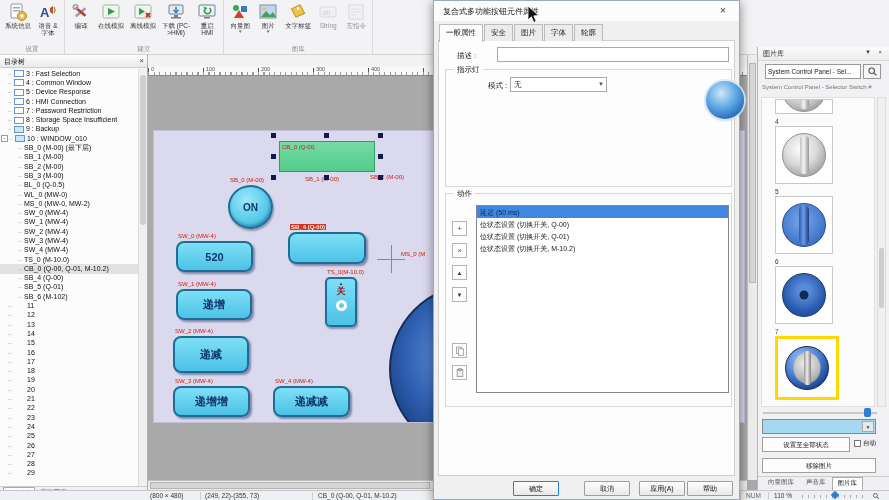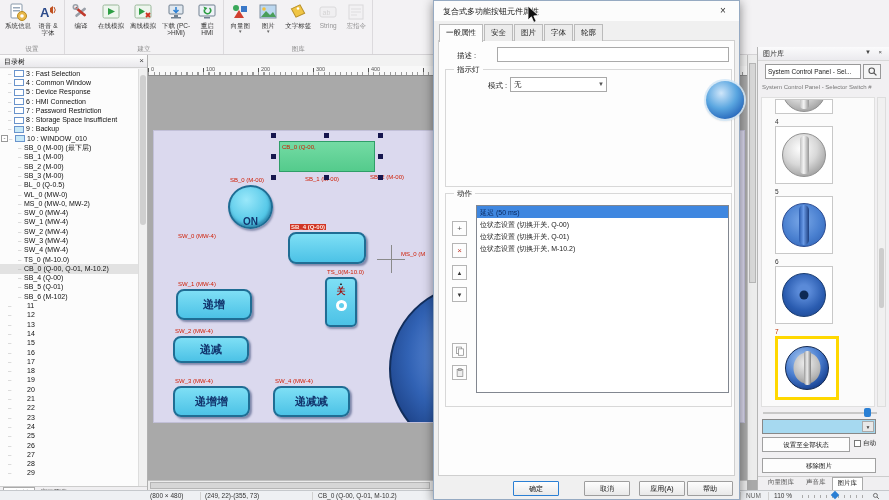--- a/index.html
+++ b/index.html
@@ -48,21 +48,21 @@
          background-image:repeating-linear-gradient(90deg,#999 0 1px,transparent 1px 5.5px),
                           repeating-linear-gradient(90deg,#555 0 1px,transparent 1px 55px);
          background-size:100% 3px,100% 7px;background-position:left bottom,left bottom;background-repeat:repeat-x;}
   .ruler-num{position:absolute;top:0;font-size:5.5px;color:#555;}
   #page{position:absolute;left:5px;top:75px;width:592px;height:293px;background:#dbd9ee;overflow:hidden;
         border:1px solid #c2c0d8;}
   .w-tag{position:absolute;color:#cf1b00;font-size:6px;line-height:6px;white-space:nowrap;z-index:6;}
   .w-tag.hl{background:#d03525;color:#ffe9e0;font-weight:bold;padding:0 1px;}
   .w-round{position:absolute;border-radius:50%;border:2px solid #1f6d94;color:#12356e;font-weight:bold;
            background:radial-gradient(circle at 40% 32%,#9ae8fa,#55c8e8 62%,#36aed6);
-           display:flex;align-items:flex-end;justify-content:center;font-size:10px;
+           display:flex;align-items:center;justify-content:center;font-size:10px;
            box-shadow:inset -1px -2px 3px rgba(0,40,80,.35),1px 2px 2px rgba(20,40,90,.4);}
   .w-round .red{color:#7c1d1d;font-size:8px;letter-spacing:-.5px;}
   .w-rrect{position:absolute;border-radius:8px;border:2px solid #1f6d94;color:#12356e;font-weight:bold;
            background:linear-gradient(180deg,#7edff5,#4cc2e6);display:flex;align-items:center;justify-content:center;
            font-size:11px;box-shadow:2px 2px 2px rgba(20,40,90,.45);}
   .w-selrect{position:absolute;background:linear-gradient(180deg,#74dba4,#54cb8c);border:1px solid #2f9e68;}
   .sel-handle{position:absolute;width:5px;height:5px;background:#16164e;z-index:7;}
   .w-toggle{position:absolute;border-radius:5px;border:2px solid #1f6d94;
             background:linear-gradient(180deg,#7edff5,#4cc2e6);display:flex;flex-direction:column;
             align-items:center;justify-content:flex-start;box-shadow:1px 2px 2px rgba(20,40,90,.4);}
@@ -540,28 +540,31 @@
         <div class="sel-handle" style="left: 224px; top: 22.5px;"></div>
         <div class="sel-handle" style="left: 117px; top: 44px;"></div>
         <div class="sel-handle" style="left: 170px; top: 44px;"></div>
         <div class="sel-handle" style="left: 224px; top: 44px;"></div>
         <div class="w-round" style="left: 74px; top: 54px; width: 45px; height: 44px;">
           <span>ON</span>
         </div>
         <span class="w-tag" style="left: 76px; top: 46px;">SB_0 (M-00)</span>
         <span class="w-tag" style="left: 151px; top: 45px;">SB_1 (M-00)</span>
         <span class="w-tag" style="left: 216px; top: 43px;">SB_2 (M-00)</span>
+        <div class="w-rrect" style="left: 22px; top: 110px; width: 77px; height: 31px;">
+          <span>520</span>
+        </div>
         <span class="w-tag" style="left: 24px; top: 102px;">SW_0 (MW-4)</span>
         <div class="w-rrect" style="left: 134px; top: 101px; width: 78px; height: 32px;"></div>
         <span class="w-tag hl" style="left: 136px; top: 93px;">SB_4 (Q-00)</span>
         <div class="w-rrect" style="left: 22px; top: 158px; width: 76px; height: 31px;">
           <span>递增</span>
         </div>
         <span class="w-tag" style="left: 24px; top: 150px;">SW_1 (MW-4)</span>
-        <div class="w-rrect" style="left: 19px; top: 205px; width: 76px; height: 27px;">
+        <div class="w-rrect" style="left: 19px; top: 205px; width: 76px; height: 37px;">
           <span>递减</span>
         </div>
         <span class="w-tag" style="left: 21px; top: 197px;">SW_2 (MW-4)</span>
         <div class="w-rrect" style="left: 19px; top: 255px; width: 77px; height: 31px;">
           <span>递增增</span>
         </div>
         <span class="w-tag" style="left: 21px; top: 247px;">SW_3 (MW-4)</span>
         <div class="w-rrect" style="left: 119px; top: 255px; width: 77px; height: 31px;">
           <span>递减减</span>
         </div>

